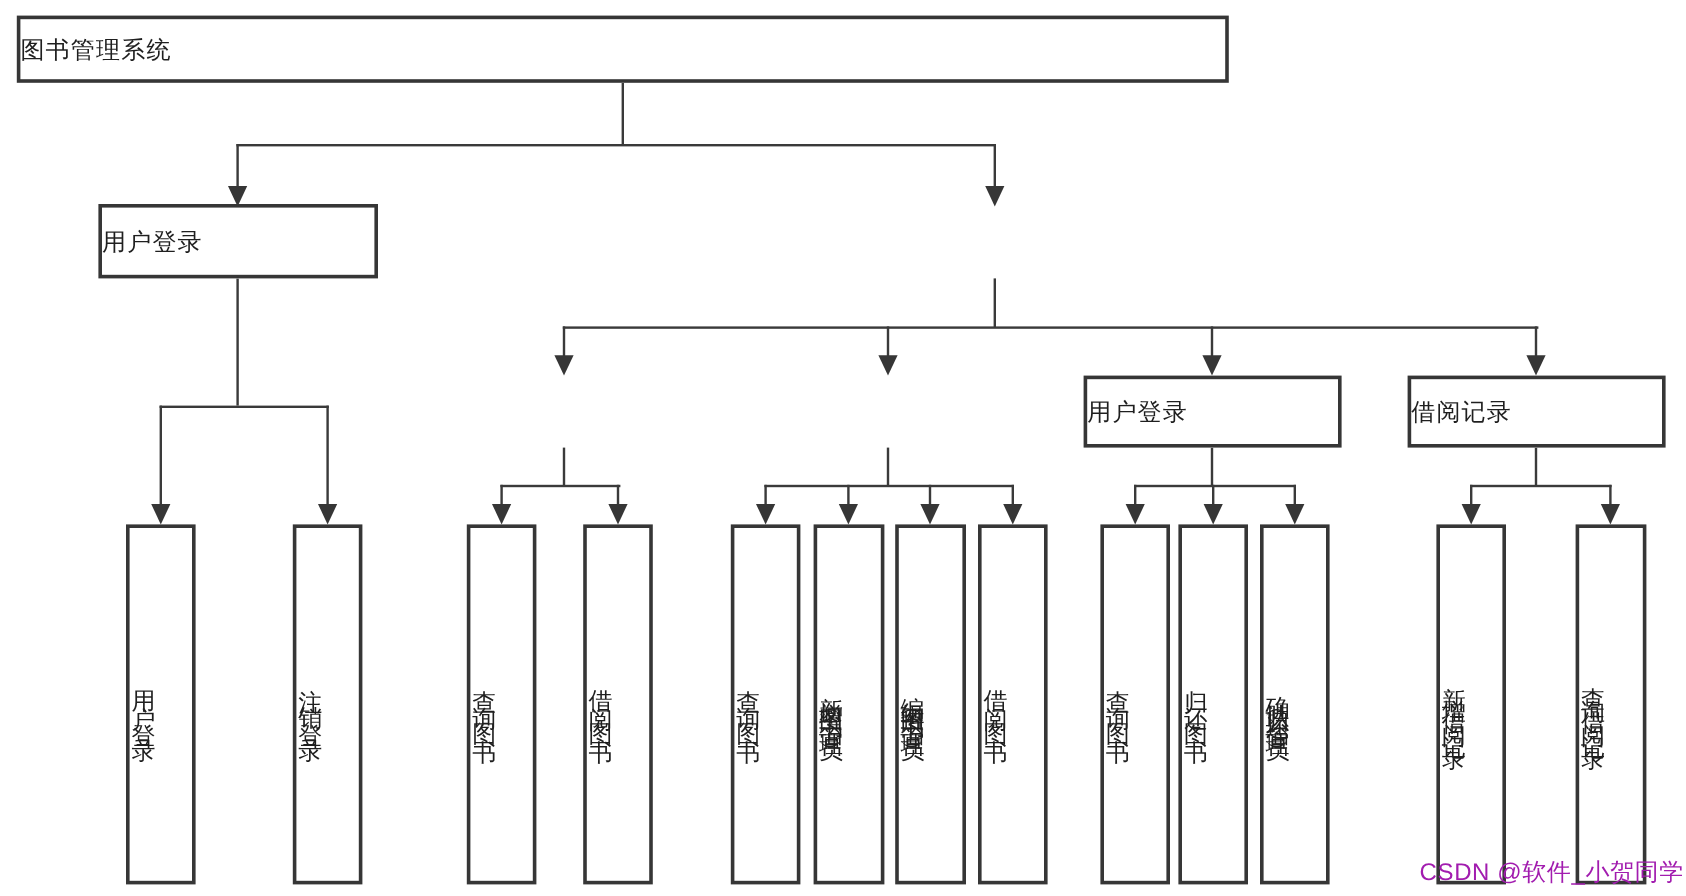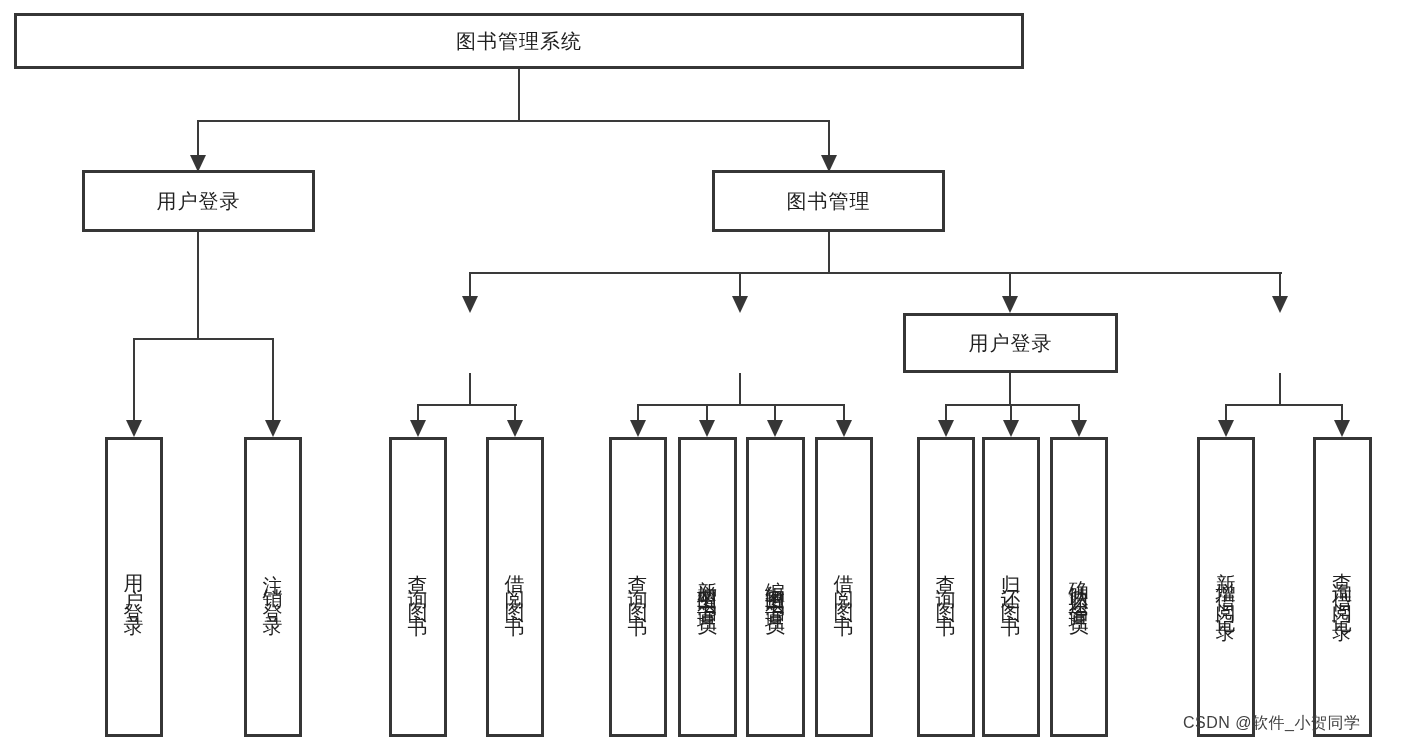--- a/index.html
+++ b/index.html
@@ -3,21 +3,21 @@
 <meta charset="utf-8">
 <style>
   html,body{margin:0;padding:0;background:#ffffff;}
   body{font-family:"Liberation Sans","DejaVu Sans",sans-serif;}
   .canvas{position:relative;width:1405px;height:747px;background:#ffffff;overflow:hidden;}
   .box{
     position:absolute;
     border:3px solid #363636;
     background:#ffffff;
     box-sizing:border-box;
-    display:flex;align-items:center;justify-content:center;
+    display:flex;align-items:center;
     color:#1f1f1f;
     font-size:20px;
     letter-spacing:1px;
     z-index:2;
   }
   .vbox span{
     writing-mode:vertical-rl;
     text-orientation:mixed;
     line-height:1.1;
     white-space:nowrap;
@@ -27,22 +27,22 @@
   .arrow{
     position:absolute;width:0;height:0;
     border-left:8px solid transparent;
     border-right:8px solid transparent;
     border-top:17px solid #363636;
     z-index:3;
   }
   .watermark{
     position:absolute;
     left:1183px;top:713px;
-    font-size:16px;
-    color:#404040;
+    font-size:20px;
+    color:#a21caf;
     letter-spacing:0.5px;
     z-index:5;
     white-space:nowrap;
   }
 </style>
 </head>
 <body>
 
 <div class="canvas">
 
@@ -53,23 +53,20 @@
   <div class="vline" style="left:518px;top:69px;height:51px;"></div>
   <div class="hline" style="left:197px;top:120px;width:633px;"></div>
   <div class="vline" style="left:197px;top:120px;height:37px;"></div>
   <div class="arrow" style="left:190px;top:155px;"></div>
   <div class="vline" style="left:828px;top:120px;height:37px;"></div>
   <div class="arrow" style="left:821px;top:155px;"></div>
 
   <div class="box" style="left:82px;top:170px;width:233px;height:62px;">
     <span>用户登录</span>
   </div>
-  <div class="box" style="left:712px;top:170px;width:233px;height:62px;">
-    <span>图书管理</span>
-  </div>
 
   <div class="vline" style="left:197px;top:232px;height:106px;"></div>
   <div class="hline" style="left:133px;top:338px;width:141px;"></div>
   <div class="vline" style="left:133px;top:338px;height:83px;"></div>
   <div class="arrow" style="left:126px;top:420px;"></div>
   <div class="vline" style="left:272px;top:338px;height:83px;"></div>
   <div class="arrow" style="left:265px;top:420px;"></div>
 
   <div class="vline" style="left:828px;top:232px;height:41px;"></div>
   <div class="hline" style="left:469px;top:272px;width:813px;"></div>
@@ -77,20 +74,23 @@
   <div class="arrow" style="left:462px;top:296px;"></div>
   <div class="vline" style="left:739px;top:272px;height:26px;"></div>
   <div class="arrow" style="left:732px;top:296px;"></div>
   <div class="vline" style="left:1009px;top:272px;height:26px;"></div>
   <div class="arrow" style="left:1002px;top:296px;"></div>
   <div class="vline" style="left:1279px;top:272px;height:26px;"></div>
   <div class="arrow" style="left:1272px;top:296px;"></div>
 
   <div class="box" style="left:903px;top:313px;width:215px;height:60px;">
     <span>用户登录</span>
+  </div>
+  <div class="box" style="left:1173px;top:313px;width:215px;height:60px;">
+    <span>借阅记录</span>
   </div>
 
   <div class="vline" style="left:469px;top:373px;height:32px;"></div>
   <div class="hline" style="left:417px;top:404px;width:100px;"></div>
   <div class="vline" style="left:417px;top:404px;height:17px;"></div>
   <div class="arrow" style="left:410px;top:420px;"></div>
   <div class="vline" style="left:514px;top:404px;height:17px;"></div>
   <div class="arrow" style="left:507px;top:420px;"></div>
 
   <div class="vline" style="left:739px;top:373px;height:32px;"></div>

